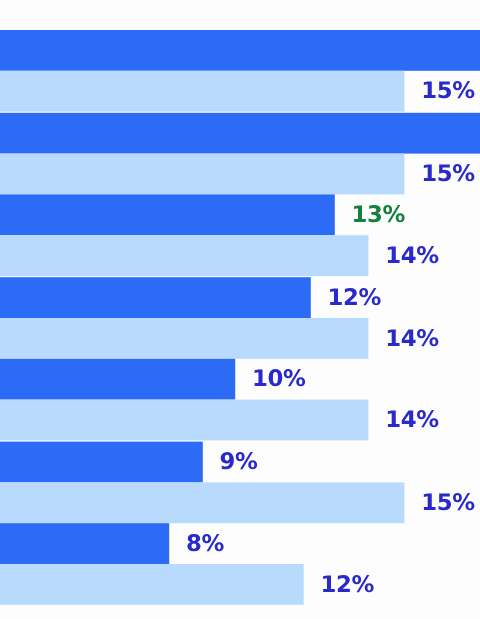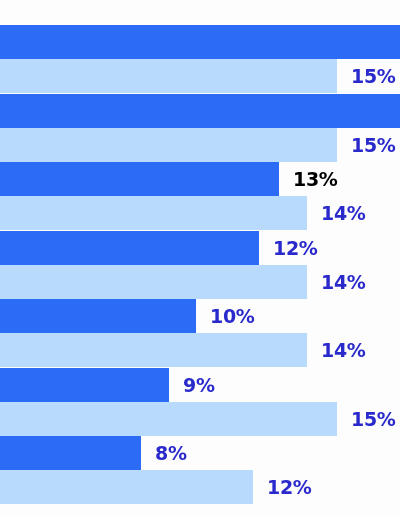--- a/index.html
+++ b/index.html
@@ -79,21 +79,21 @@
 
     </div>
     <div class="bar-row" style="top: 34px;">
       <div class="bar secondary" style="width: 337px; background: rgb(184, 218, 252);"></div>
       <div class="bar-label" style="color: rgb(42, 42, 204);">15%</div>
     </div>
   </div>
     <div class="bar-group" style="top: 162px; height: 68px;">
     <div class="bar-row" style="top: 0px;">
       <div class="bar primary" style="width: 279px; background: rgb(43, 107, 245);"></div>
-      <div class="bar-label" style="color: #000000;">13%</div>
+      <div class="bar-label" style="color: #15803d;">13%</div>
     </div>
     <div class="bar-row" style="top: 34px;">
       <div class="bar secondary" style="width: 307px; background: rgb(184, 218, 252);"></div>
       <div class="bar-label" style="color: rgb(42, 42, 204);">14%</div>
     </div>
   </div>
     <div class="bar-group" style="top: 231px; height: 68px;">
     <div class="bar-row" style="top: 0px;">
       <div class="bar primary" style="width: 259px; background: rgb(43, 107, 245);"></div>
       <div class="bar-label" style="color: rgb(42, 42, 204);">12%</div>

